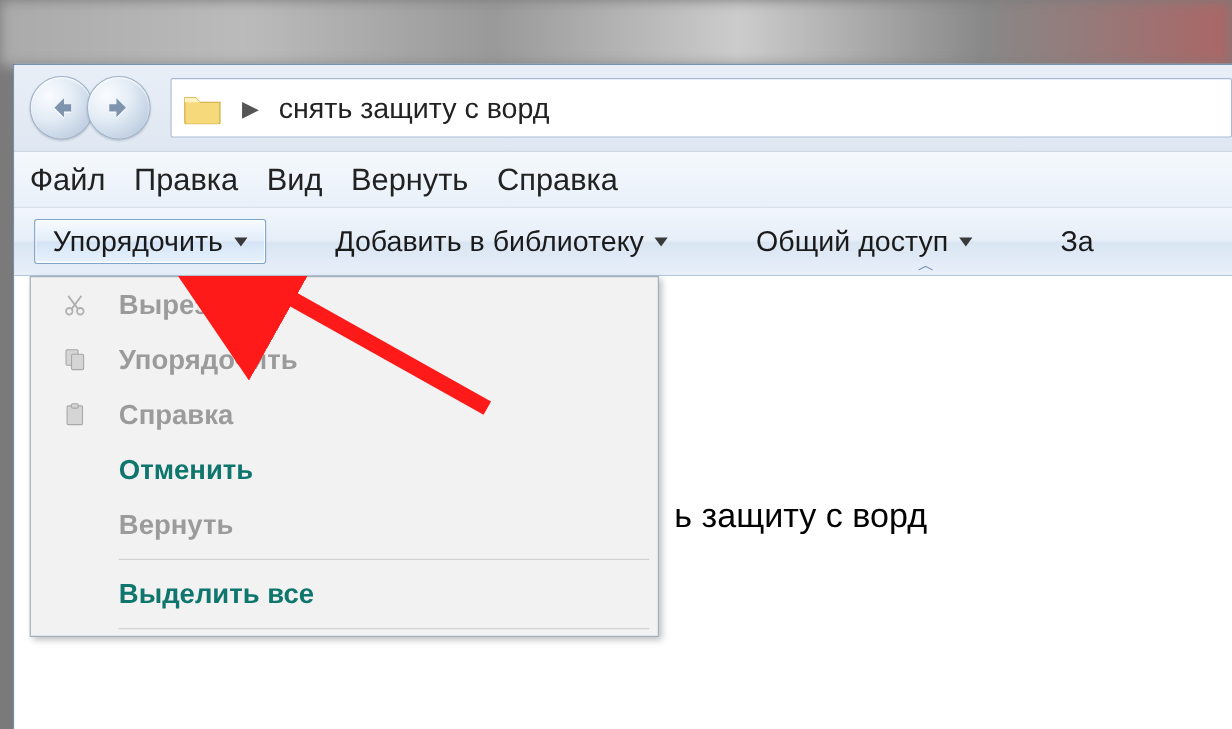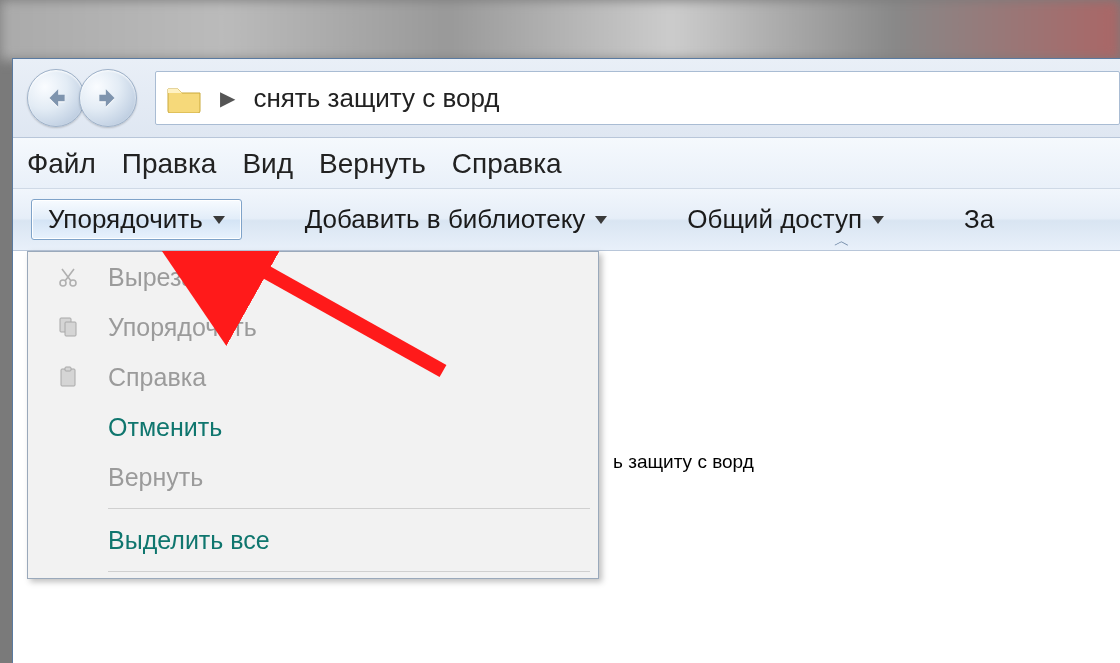--- a/index.html
+++ b/index.html
@@ -134,32 +134,33 @@
   
   .content {
     position: relative;
     height: calc(100% - 78px - 52px - 60px);
     background: #fff;
   }
   .bg-filename {
     position: absolute;
     left: 600px;
     top: 200px;
-    font-size: 19px;
+    font-size: 31px;
     color: #000;
   }
   
   .dropdown {
     position: absolute;
     left: 14px;
     top: 0px;
     width: 570px;
     background: #f2f2f2;
     border: 1px solid #9aa9bb;
     box-shadow: 3px 3px 6px rgba(0,0,0,.25);
+    font-weight: bold;
   }
   .dd-item {
     display: flex;
     align-items: center;
     height: 50px;
     padding-left: 0;
     font-size: 25px;
   }
   .dd-icon-col {
     width: 80px;

